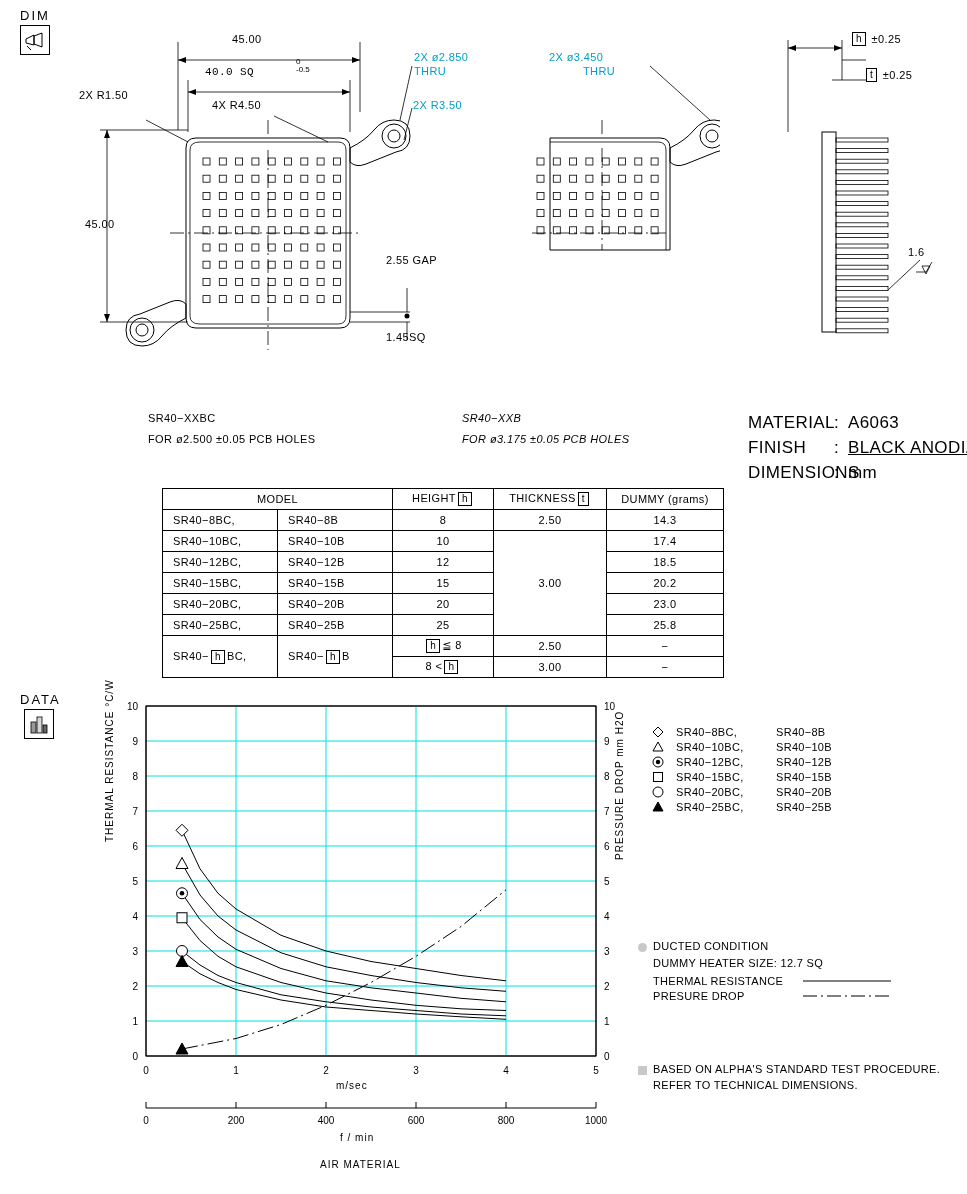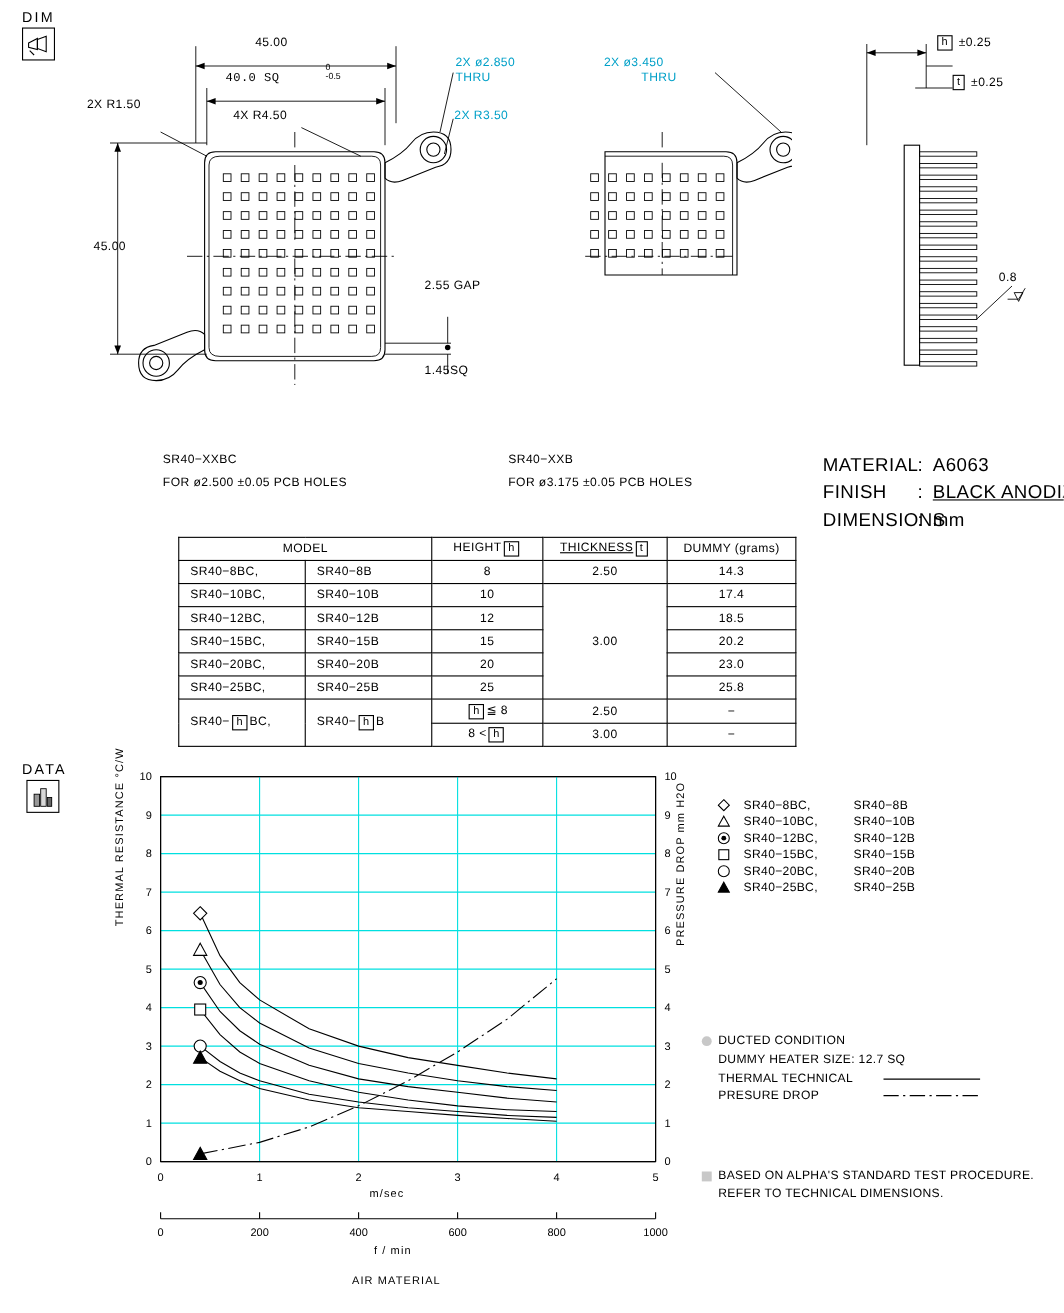--- a/index.html
+++ b/index.html
@@ -355,27 +355,27 @@
 </div>
 
 <div class="abs" style="left:850px; top:32px; display:flex; align-items:center;">
   <span class="boxed">h</span>
   <span class="lbl" style="margin-left:4px;">±0.25</span>
 </div>
 <div class="abs" style="left:864px; top:68px; display:flex; align-items:center;">
   <span class="boxed">t</span>
   <span class="lbl" style="margin-left:4px;">±0.25</span>
 </div>
-<div class="abs lbl" style="left:908px; top:246px;">0.8</div>
+<div class="abs lbl" style="left:908px; top:246px;">1.6</div>
 
 <div class="abs" style="left:148px; top:412px;">
   <div class="lbl" style="margin-bottom:9px;">SR40−XXBC</div>
   <div class="lbl">FOR ø2.500 ±0.05 PCB HOLES</div>
 </div>
-<div class="abs" style="left:462px; top:412px;">
+<div class="abs" style="left:462px; top:412px;font-style:italic;">
   <div class="lbl" style="margin-bottom:9px;">SR40−XXB</div>
   <div class="lbl">FOR ø3.175 ±0.05 PCB HOLES</div>
 </div>
 
 <div class="abs" style="left:748px; top:413px;">
   <div class="mat-line" style="margin-bottom:5px;">
     <span class="mat-key">MATERIAL</span><span class="mat-col">:</span><span>A6063</span>
   </div>
   <div class="mat-line" style="margin-bottom:5px;text-decoration:underline;">
     <span class="mat-key">FINISH</span><span class="mat-col">:</span><span>BLACK ANODIZE</span>
@@ -386,21 +386,21 @@
 </div>
 
 <div class="abs" style="left:162px; top:488px;">
 <table class="spec">
   <tbody>
         <tr>
     <td colspan="2" style="width:196px;">MODEL</td>
     <td style="width:88px;">
       <span>HEIGHT</span><span class="boxed">h</span>
     </td>
-    <td style="width:100px;text-decoration:underline;">
+    <td style="width:100px;">
       <span>THICKNESS</span><span class="boxed">t</span>
     </td>
     <td style="width:104px;">DUMMY  (grams)</td>
   </tr>
 
   <tr>
     <td class="model-cell" style="width:98px;">SR40−8BC,</td>
     <td class="model-cell" style="width:98px;">SR40−8B</td>
     <td>8</td>
     <td>2.50</td>
@@ -627,21 +627,21 @@
     <span>SR40−25B</span>
   </div>
 </div>
 
 <div class="abs" style="left:638px; top:940px;">
   <div class="notes-line">
     <span class="gray-dot"></span><span>DUCTED CONDITION</span>
   </div>
   <div class="notes-line" style="margin-left:15px; margin-top:5px;">DUMMY HEATER SIZE: 12.7 SQ</div>
   <div class="notes-line" style="margin-left:15px; margin-top:6px; display:flex; align-items:center;">
-    <span style="display:inline-block;width:150px;">THERMAL TECHNICAL</span>
+    <span style="display:inline-block;width:150px;">THERMAL RESISTANCE</span>
     <svg width="90" height="10">
         <line x1="0" y1="5" x2="88" y2="5" stroke="#000" stroke-width="1"></line>
       </svg>
   </div>
   <div class="notes-line" style="margin-left:15px; margin-top:3px; display:flex; align-items:center;">
     <span style="display:inline-block;width:150px;">PRESURE DROP</span>
     <svg width="90" height="10">
         <line x1="0" y1="5" x2="88" y2="5" stroke="#000" stroke-width="1" stroke-dasharray="14 4 2 4"></line>
       </svg>
   </div>

